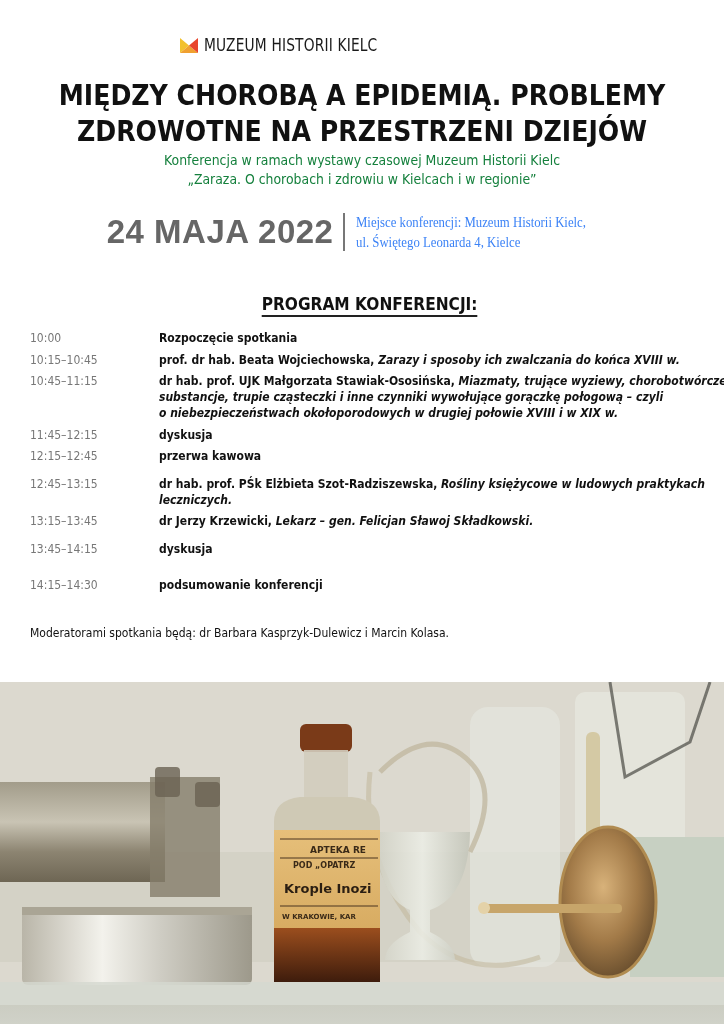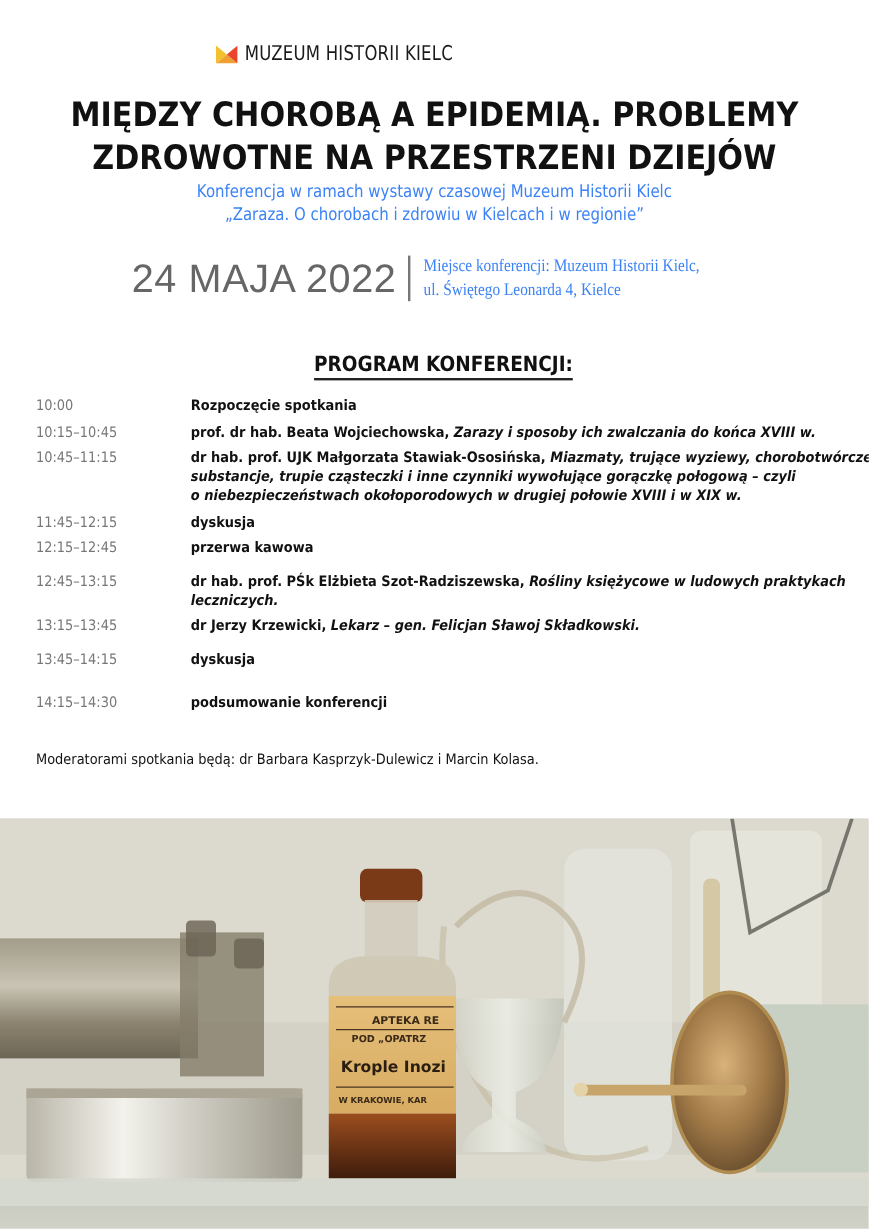--- a/index.html
+++ b/index.html
@@ -7,25 +7,25 @@
     body { font-family: "DejaVu Sans", "Liberation Sans", sans-serif; color: #1a1a1a; position: relative; }
 
     .logo { position: absolute; top: 35px; left: 0; width: 577px; display: flex; justify-content: center; align-items: center; }
     .logo-mark { width: 18px; height: 15px; position: relative; margin-right: 6px; }
     .logo-mark svg { display: block; }
     .logo-text { font-family: "DejaVu Sans Condensed", "DejaVu Sans", sans-serif; font-stretch: condensed; font-size: 17px; letter-spacing: 0.2px; color: #1a1a1a; transform: scaleX(0.9); transform-origin: left center; white-space: nowrap; }
 
     .title { position: absolute; top: 78px; left: 0; width: 724px; text-align: center; font-family: "DejaVu Sans", sans-serif; font-weight: bold; font-size: 28px; line-height: 36px; color: #111; letter-spacing: 0px; }
     .title .line { display: block; transform: scaleX(0.9); white-space: nowrap; }
 
-    .subtitle { position: absolute; top: 151px; left: 0; width: 724px; text-align: center; font-size: 14.5px; line-height: 19px; color: #3b82f6; }
+    .subtitle { position: absolute; top: 151px; left: 0; width: 724px; text-align: center; font-size: 14.5px; line-height: 19px; color: #15803d; }
     .subtitle .line { display: block; transform: scaleX(0.86); white-space: nowrap; }
 
     .date-row { position: absolute; top: 212px; left: 0; width: 724px; display: flex; justify-content: center; align-items: center; }
-    .date { font-family: "Liberation Sans", sans-serif; font-weight: normal; font-size: 33px; color: #666666; letter-spacing: 0.5px; white-space: nowrap; }
+    .date { font-family: "Liberation Sans", sans-serif; font-weight: bold; font-size: 33px; color: #666666; letter-spacing: 0.5px; white-space: nowrap; }
     .separator { width: 1.5px; height: 38px; background: #777; margin: 0 11px 0 10px; }
     .venue { font-size: 14.5px; line-height: 20px; color: #3b82f6; font-family: Liberation Serif, serif; }
     .venue .line { display: block; transform: scaleX(0.88); transform-origin: left center; white-space: nowrap; }
 
     .program-heading { position: absolute; top: 294px; left: 0; width: 724px; text-align: center; padding-left: 16px; }
     .program-heading span { display: inline-block; font-weight: bold; font-size: 17.5px; color: #111; border-bottom: 2px solid #222; padding-bottom: 1px; transform: scaleX(0.88); white-space: nowrap; }
 
     .schedule { position: absolute; top: 331px; left: 30px; width: 680px; }
     .row { display: flex; font-size: 12px; line-height: 15.7px; gap: 35px; }
     .time { width: 94px; flex: 0 0 94px; color: #777; white-space: nowrap; transform: scaleX(0.9); transform-origin: left center; }

